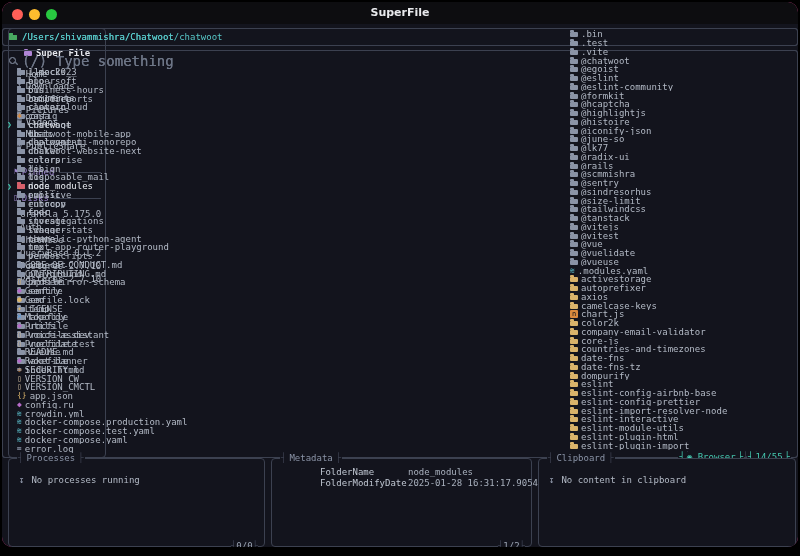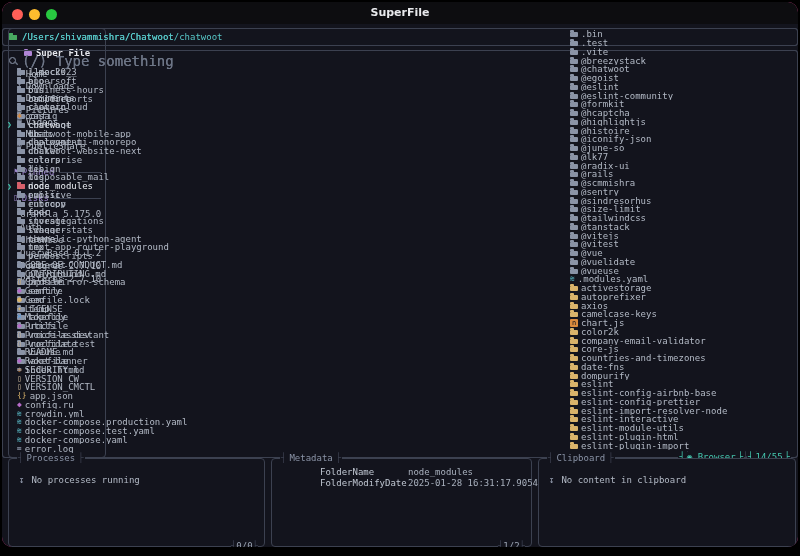--- a/index.html
+++ b/index.html
@@ -707,25 +707,20 @@
             <span class="icon fbox ic-gray"></span>
             <span class="fname">.test</span>
           </div>
 
           <div class="row">
 
             <span class="icon fbox ic-gray"></span>
             <span class="fname">.vite</span>
           </div>
 
-          <div class="row">
-
-            <span class="icon fbox ic-gray"></span>
-            <span class="fname">@breezystack</span>
-          </div>
 
           <div class="row">
 
             <span class="icon fbox ic-gray"></span>
             <span class="fname">@chatwoot</span>
           </div>
 
           <div class="row">
 
             <span class="icon fbox ic-gray"></span>
@@ -923,20 +918,25 @@
             <span class="icon fbox ic-yellow"></span>
             <span class="fname">countries-and-timezones</span>
           </div>
 
           <div class="row">
 
             <span class="icon fbox ic-yellow"></span>
             <span class="fname">date-fns</span>
           </div>
 
+          <div class="row">
+
+            <span class="icon fbox ic-yellow"></span>
+            <span class="fname">date-fns-tz</span>
+          </div>
 
           <div class="row">
 
             <span class="icon fbox ic-yellow"></span>
             <span class="fname">dompurify</span>
           </div>
 
           <div class="row">
 
             <span class="icon fbox ic-yellow"></span>

